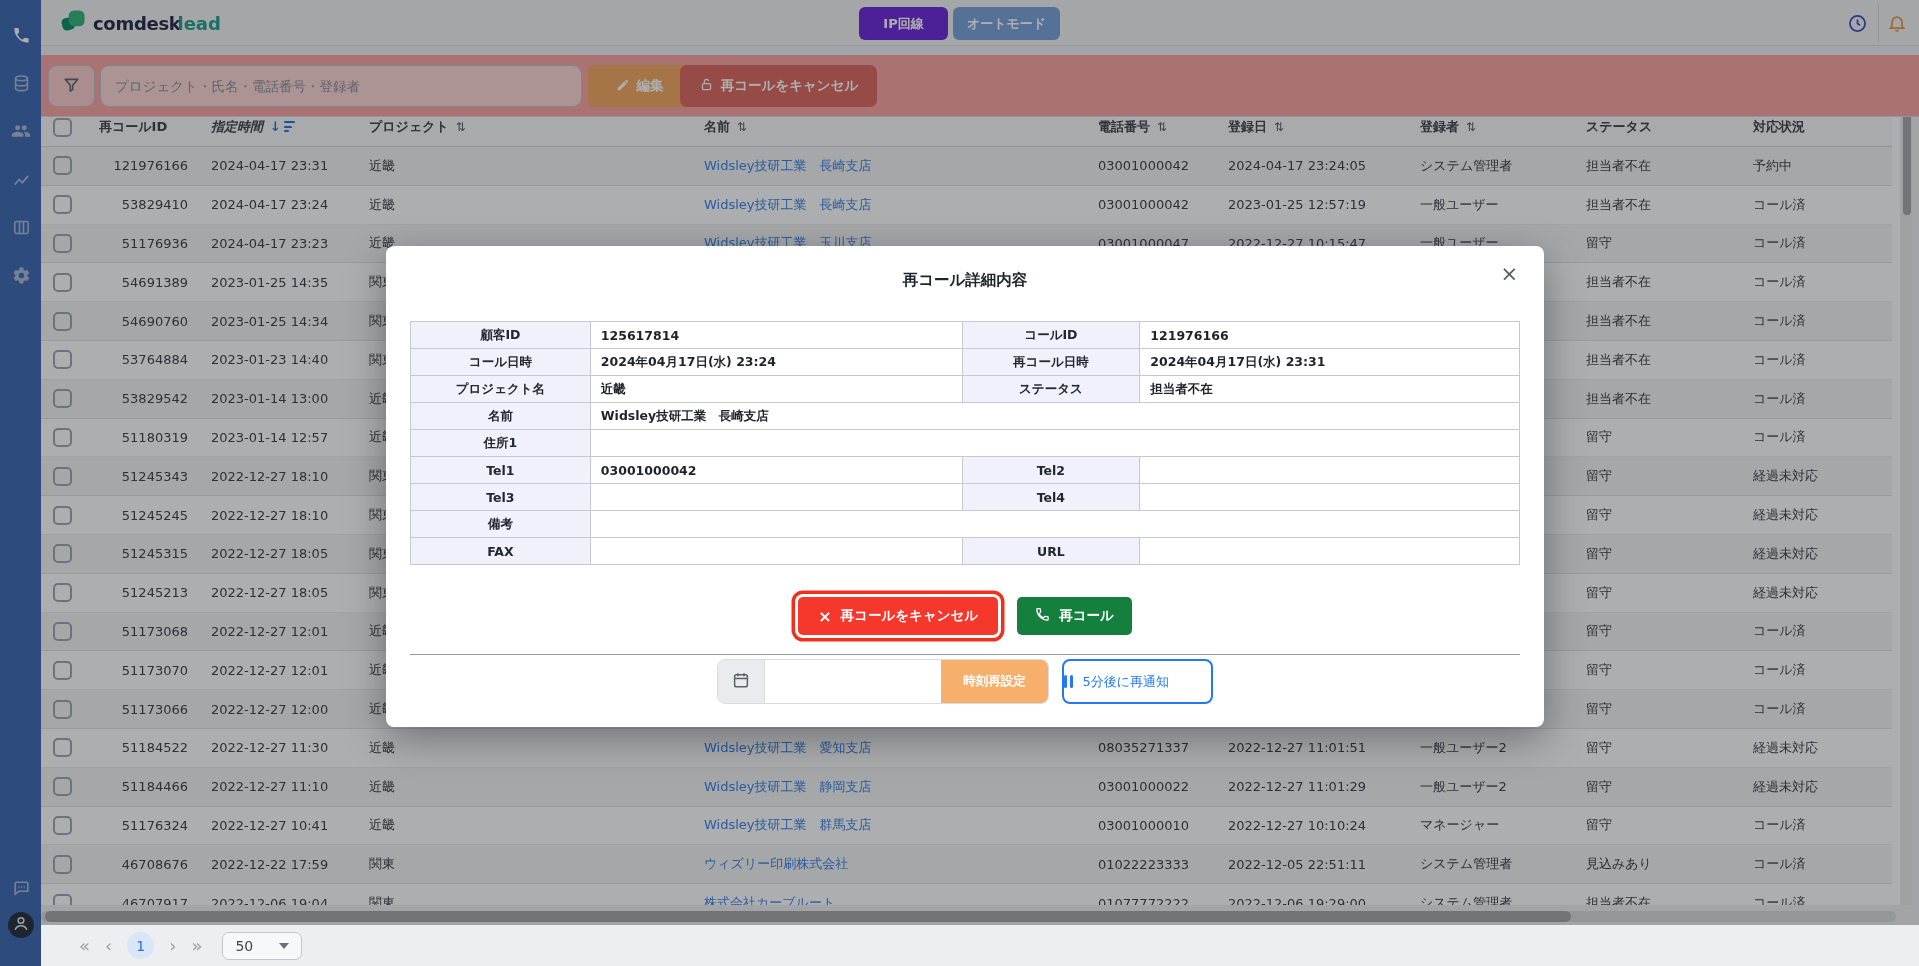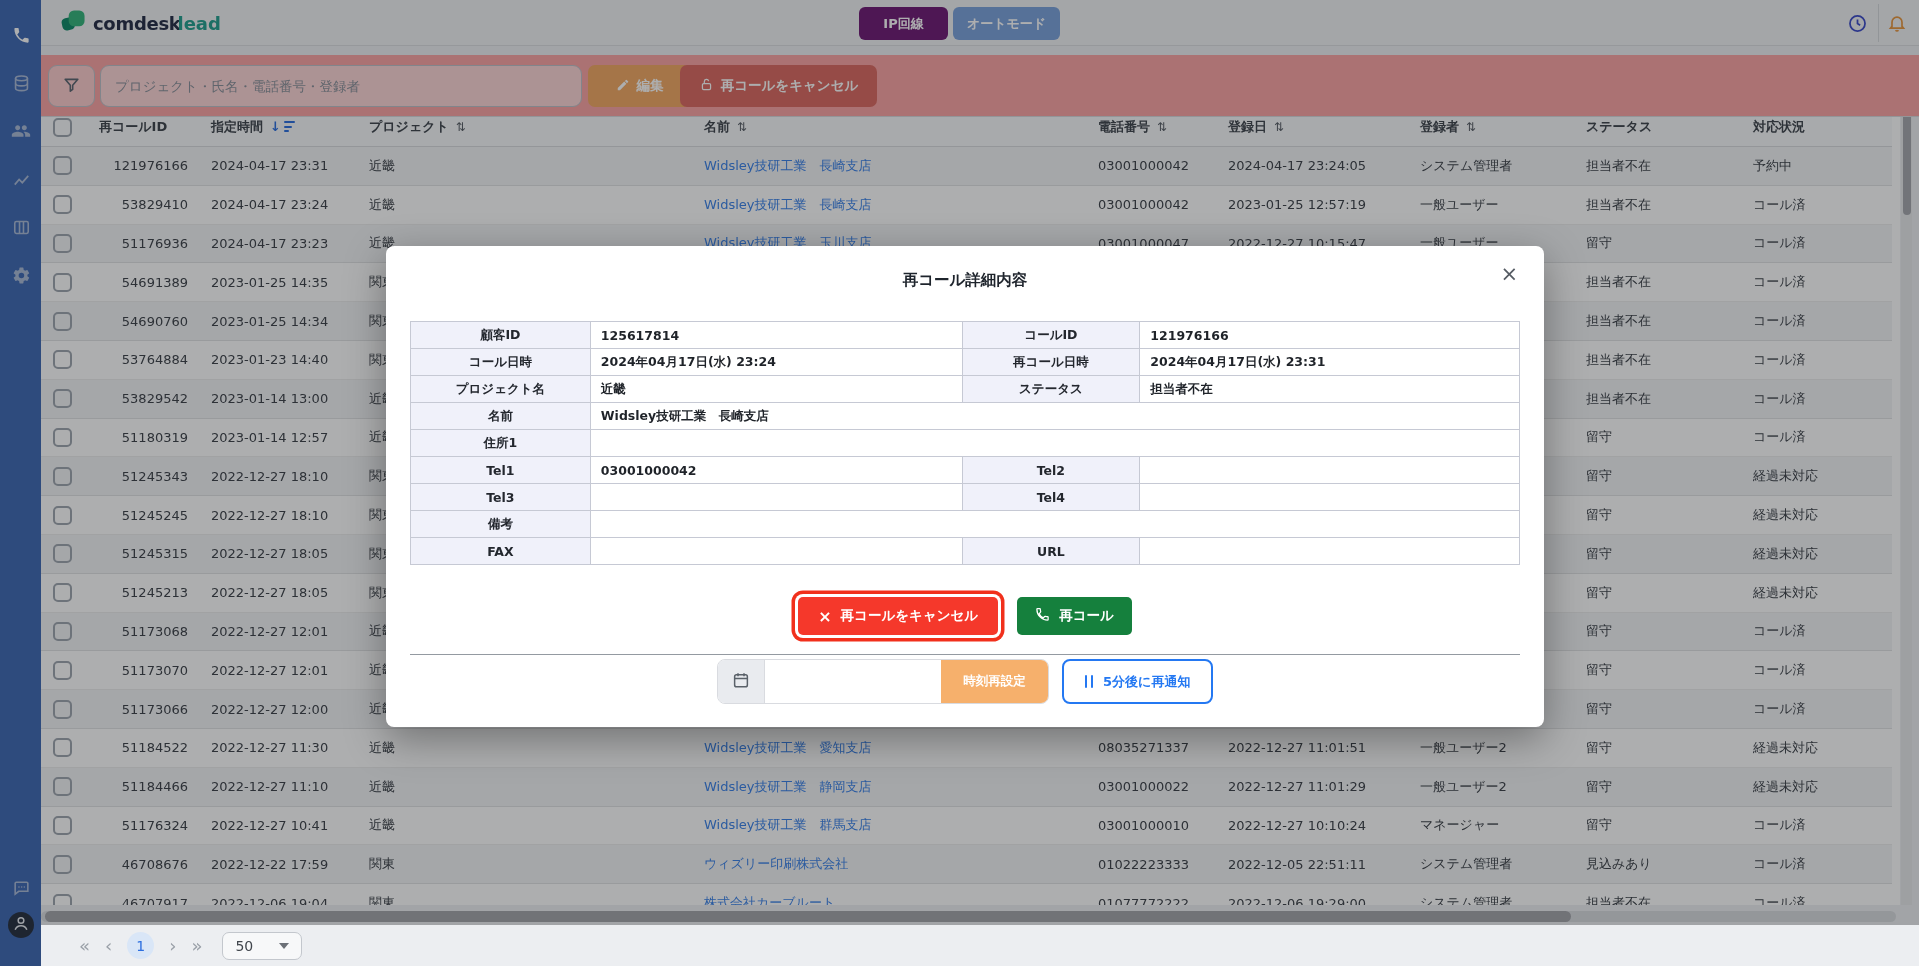--- a/index.html
+++ b/index.html
@@ -11,21 +11,21 @@
   .snav { position:absolute; left:10px; width:22px; height:22px; display:flex; align-items:center; justify-content:center; opacity:.78; cursor:pointer; }
   .snav.active { opacity:1; }
   .savatar { position:absolute; left:8px; top:912px; width:26px; height:26px; border-radius:50%; background:#27303f; display:flex; align-items:center; justify-content:center; overflow:hidden; }
 
   
   .header { position:absolute; left:41px; top:0; width:1878px; height:46px; background:#f2f3f5; border-bottom:1px solid #dcdee1; z-index:2; }
   .logo { position:absolute; left:20px; top:9px; display:flex; align-items:center; gap:7px; }
   .logo-primary { font-size:18px; font-weight:bold; color:#252d47; letter-spacing:-0.3px;text-align:right; }
   .logo-secondary { font-size:18px; font-weight:bold; color:#23a08f; margin-left:-3px; }
   .hbtn { position:absolute; top:7px; height:33px; border:none; border-radius:6px; color:#fff; font-size:13px; font-weight:bold; font-family:inherit; cursor:pointer; }
-  .btn-ipline { left:818px; width:89px; background:#701a75; }
+  .btn-ipline { left:818px; width:89px; background:#6d28d9; }
   .btn-automode { left:912px; width:107px; background:#7ba3dd; }
   .hicon { position:absolute; top:12px; width:22px; height:22px; display:flex; align-items:center; justify-content:center; cursor:pointer; }
   .hdivider { position:absolute; left:1837px; top:4px; width:1px; height:38px; background:#d6d9dd; }
 
   
   .toolbar { position:absolute; left:41px; top:55px; width:1878px; height:62px; background:#fca5a5; border-bottom:1px solid #d8dadd; z-index:2; }
   .filter-btn { position:absolute; left:7px; top:10px; width:47px; height:42px; border:1px solid #bcc1c8; border-radius:9px; background:rgba(255,255,255,.45); display:flex; align-items:center; justify-content:center; cursor:pointer; }
   .search-input { position:absolute; left:59px; top:10px; width:482px; height:42px; border:1px solid #bcc1c8; border-radius:9px; background:rgba(255,255,255,.55); padding:0 14px; font-size:13.5px; font-family:inherit; color:#3d4249; }
   .search-input::placeholder { color:#8a919b; }
   .tbtn { position:absolute; top:10px; height:42px; border:none; border-radius:7px; color:#fff; font-size:13.5px; font-weight:bold; font-family:inherit; display:flex; align-items:center; justify-content:center; gap:7px; cursor:pointer; }
@@ -38,21 +38,21 @@
   .grid th { height:39px; background:#f8f9fa; border-bottom:1px solid #d9dbde; font-size:13px; font-weight:bold; color:#3f454d; text-align:left; white-space:nowrap; }
   .grid td { height:38.8px; border-bottom:1px solid rgba(0,0,0,.07); font-size:13px; white-space:nowrap; overflow:hidden; }
   .grid tbody tr:nth-child(odd) td { background:#f3f4f6; }
   .grid tbody tr:nth-child(even) td { background:#ffffff; }
   th.h-id { padding-left:4px; }
   td.c-id { text-align:right; padding-right:2px; }
   th.h-time, td.c-time { padding-left:21px; }
   .cb { display:inline-block; width:19px; height:19px; margin-left:12px; border:2px solid #9fa6af; border-radius:5px; background:transparent; vertical-align:middle; cursor:pointer; }
   .lnk { color:#3b82e8; text-decoration:none; cursor:pointer; }
   .sic { color:#565c64; font-size:12px; margin-left:7px; font-weight:normal; }
-  .h-active { color:#2d6fe0; }
+  .h-active { color:#2d6fe0;font-style:italic; }
   .sdesc { display:inline-flex; align-items:center; gap:3px; margin-left:7px; color:#2d6fe0; }
   .sdesc .arr { font-size:13px; font-weight:bold; }
   .bars { display:inline-flex; flex-direction:column; gap:2.5px; }
   .bars i { display:block; height:2px; background:#2d6fe0; border-radius:1px; }
   .bars i:nth-child(1){ width:11px; } .bars i:nth-child(2){ width:8px; } .bars i:nth-child(3){ width:5px; }
 
   
   .vscroll { position:absolute; left:1901px; top:108px; width:11px; height:797px; background:#e9eaec; z-index:1; }
   .vthumb { position:absolute; left:1.5px; top:5px; width:8px; height:102px; background:#a6a8ad; border-radius:4px; }
   .hscroll { position:absolute; left:41px; top:911px; width:1855px; height:11px; background:#dadce0; border-radius:6px; z-index:1; }
@@ -78,21 +78,21 @@
   .m-btn { height:38px; border:none; border-radius:5px; color:#fff; font-size:13.5px; font-weight:bold; font-family:inherit; display:flex; align-items:center; gap:9px; cursor:pointer; }
   .m-btn-cancel { background:#f5382b; padding:0 20px; box-shadow:0 0 0 3px #ffffff, 0 0 0 6.5px #f1301c; }
   .m-btn-cancel .x { font-size:16px; font-weight:bold; }
   .m-btn-recall { background:#15803d; padding:0 18px; }
   .m-divider { margin:19px auto 0; width:1110px; height:1px; background:#949aa1; }
   .m-bottom { margin-top:4px; display:flex; justify-content:center; align-items:center; }
   .dt-group { display:flex; height:45px; border:1px solid #d9dbe0; border-radius:8px; overflow:hidden; }
   .cal-box { width:47px; background:#e9ebef; display:flex; align-items:center; justify-content:center; border-right:1px solid #d9dbe0; cursor:pointer; }
   .dt-input { width:176px; border:none; outline:none; font-family:inherit; font-size:13px; padding:0 10px; }
   .btn-reset-time { width:107px; border:none; background:#f6b06c; color:#fff; font-size:12.5px; font-weight:bold; font-family:inherit; cursor:pointer; }
-  .btn-renotify { margin-left:13px; height:45px; width:151px; background:#fff; border:2px solid #2478f2; border-radius:8px; color:#2478f2; font-size:13px; font-weight:bold; font-family:inherit; display:flex; align-items:center; justify-content:center; gap:10px; cursor:pointer; }
+  .btn-renotify { margin-left:13px; height:45px; width:151px; background:#fff; border:2px solid #2478f2; border-radius:8px; color:#2478f2; font-size:13px; font-weight:normal; font-family:inherit; display:flex; align-items:center; justify-content:flex-start; gap:10px; cursor:pointer; }
   .pbars { display:inline-flex; gap:3.5px; }
   .pbars i { width:2.5px; height:13px; background:#2478f2; border-radius:2px; }
 </style>
 </head>
 <body>
 
 <div class="sidebar">
   <div class="snav active" style="top:26px">
     <span><svg width="19" height="19" viewBox="0 0 24 24" fill="#ffffff">
           <path d="M6.62 10.79a15.05 15.05 0 0 0 6.59 6.59l2.2-2.2a1 1 0 0 1 1.02-.24c1.12.37 2.33.57 3.57.57a1 1 0 0 1 1 1V20a1 1 0 0 1-1 1C10.85 21 3 13.15 3 3.5a1 1 0 0 1 1-1H7.5a1 1 0 0 1 1 1c0 1.24.2 2.45.57 3.57a1 1 0 0 1-.24 1.02l-2.21 2.7z"></path>

